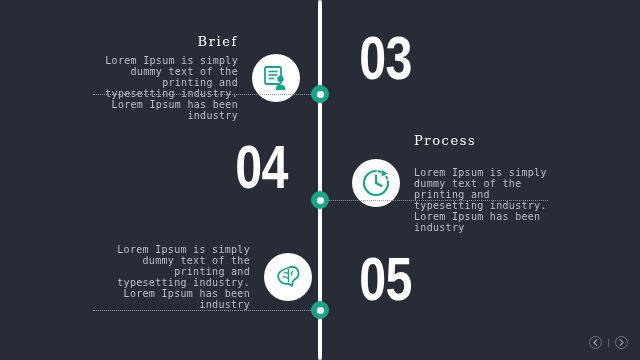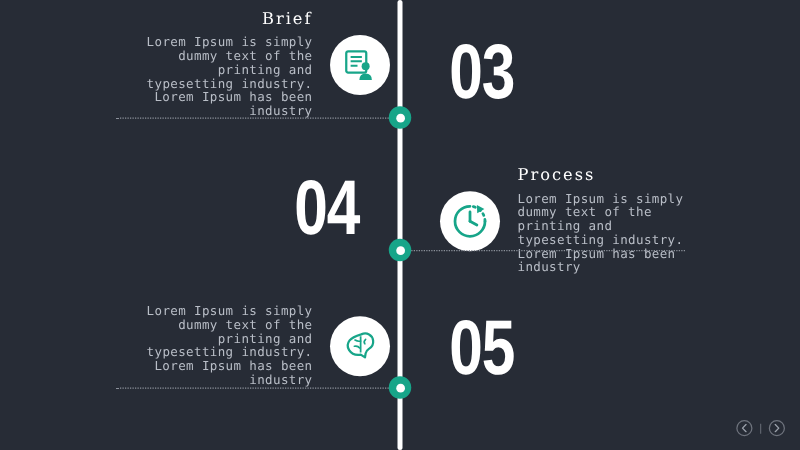--- a/index.html
+++ b/index.html
@@ -47,27 +47,27 @@
     height:1px;
     border-top:1px dotted #8d929c;
     z-index:1;
   }
   .dots.d1 { left:93px;  width:228px; top:94px; }
   .dots.d2 { left:320px; width:228px; top:200px; }
   .dots.d3 { left:93px;  width:228px; top:310px; }
 
   
   .row { position:absolute; display:flex; align-items:center; }
-  .row.r1 { left:88px;  top:8px;  width:224px; justify-content:flex-end; }
+  .row.r1 { left:88px;  top:34px;  width:224px; }
   .row.r2 { left:352px; top:133px; width:212px; }
   .row.r3 { left:88px;  top:244px; width:224px; justify-content:flex-end; }
 
   .textblock { display:flex; flex-direction:column; }
   .textblock.right { text-align:right; align-items:flex-end; }
-  .textblock.left  { text-align:left;  align-items:flex-start; }
+  .textblock.left  { text-align:left;  align-items:flex-start;gap:13px; }
 
   .heading {
     color:#ffffff;
     font-size:13px;
     letter-spacing:1.6px;
     font-family:"DejaVu Serif", serif;
     margin-bottom:6px;
     white-space:nowrap;
   }
   .body {

